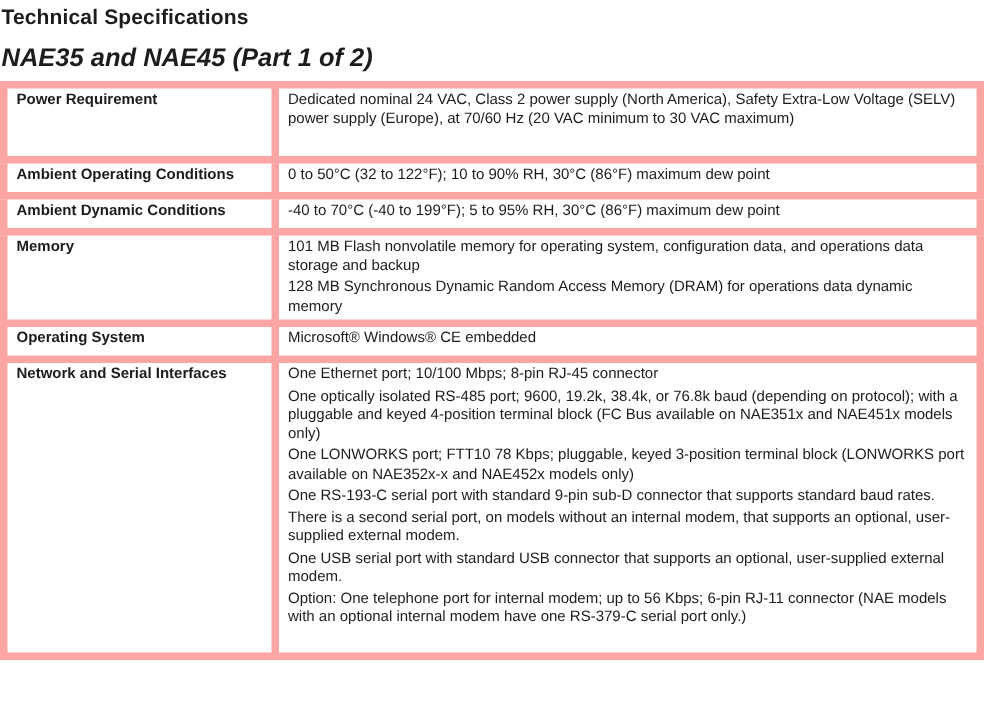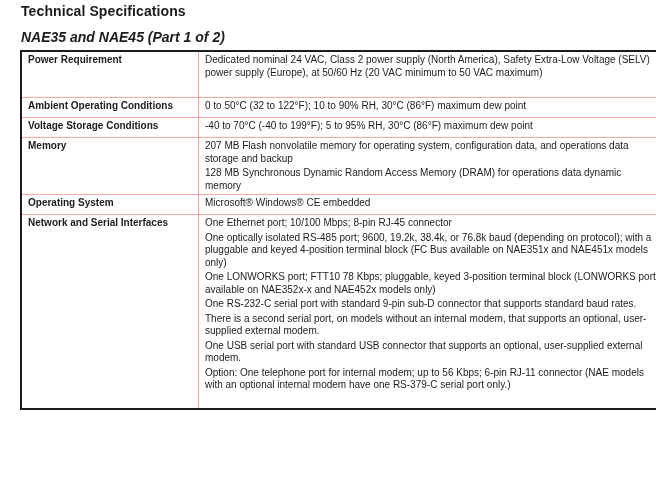--- a/index.html
+++ b/index.html
@@ -6,45 +6,45 @@
     margin: 0;
     padding: 0;
     background: #ffffff;
     width: 656px;
     height: 478px;
     overflow: hidden;
     font-family: "Liberation Sans", sans-serif;
     color: #1c1c1c;
   }
   .page {
-    padding: 2px 5px 0 20px;
+    padding: 2px 5px 0 0;
     box-sizing: border-box;
     width: 656px;
     height: 478px;
   }
   .title {
     font-size: 14px;
     font-weight: bold;
     margin: 1px 0 10px 1px;
     letter-spacing: 0.1px;
   }
   .subtitle {
-    font-size: 14px;
+    font-size: 17px;
     font-weight: bold;
     font-style: italic;
     margin: 0 0 5px 1px;
   }
   table.spec-table {
     border-collapse: collapse;
     table-layout: fixed;
     width: 642px;
     border: 2px solid #1c1c1c;
   }
   table.spec-table td {
-    border: 1px solid #fca5a5;
+    border: 5px solid #fca5a5;
     vertical-align: top;
     font-size: 10px;
     line-height: 12.5px;
     padding: 2px 4px 2px 6px;
   }
   td.label-cell {
     width: 166px;
     font-weight: bold;
     white-space: nowrap;
   }
@@ -73,55 +73,55 @@
 
 <div class="page">
   <div class="title">Technical Specifications</div>
   <div class="subtitle">NAE35 and NAE45 (Part 1 of 2)</div>
 
   <table class="spec-table">
     <tbody>
       <tr class="r0">
         <td class="label-cell">Power Requirement</td>
         <td class="value-cell">
-          <p>Dedicated nominal 24 VAC, Class 2 power supply (North America), Safety Extra-Low Voltage (SELV) power supply (Europe), at 50/60 Hz (20 VAC minimum to 50 VAC maximum)</p>
+          <p>Dedicated nominal 24 VAC, Class 2 power supply (North America), Safety Extra-Low Voltage (SELV) power supply (Europe), at 70/60 Hz (20 VAC minimum to 30 VAC maximum)</p>
         </td>
       </tr>
       <tr class="r2">
         <td class="label-cell">Ambient Operating Conditions</td>
         <td class="value-cell">
           <p>0 to 50°C (32 to 122°F); 10 to 90% RH, 30°C (86°F) maximum dew point</p>
         </td>
       </tr>
       <tr class="r3">
-        <td class="label-cell">Voltage Storage Conditions</td>
+        <td class="label-cell">Ambient Dynamic Conditions</td>
         <td class="value-cell">
           <p>-40 to 70°C (-40 to 199°F); 5 to 95% RH, 30°C (86°F) maximum dew point</p>
         </td>
       </tr>
       <tr class="r6">
         <td class="label-cell">Memory</td>
         <td class="value-cell">
-          <p>207 MB Flash nonvolatile memory for operating system, configuration data, and operations data storage and backup</p>
+          <p>101 MB Flash nonvolatile memory for operating system, configuration data, and operations data storage and backup</p>
           <p>128 MB Synchronous Dynamic Random Access Memory (DRAM) for operations data dynamic memory</p>
         </td>
       </tr>
       <tr class="r7">
         <td class="label-cell">Operating System</td>
         <td class="value-cell">
           <p>Microsoft® Windows® CE embedded</p>
         </td>
       </tr>
       <tr class="r8">
         <td class="label-cell">Network and Serial Interfaces</td>
         <td class="value-cell">
           <p>One Ethernet port; 10/100 Mbps; 8-pin RJ-45 connector</p>
           <p>One optically isolated RS-485 port; 9600, 19.2k, 38.4k, or 76.8k baud (depending on protocol); with a pluggable and keyed 4-position terminal block (FC Bus available on NAE351x and NAE451x models only)</p>
           <p>One LONWORKS port; FTT10 78 Kbps; pluggable, keyed 3-position terminal block (LONWORKS port available on NAE352x-x and NAE452x models only)</p>
-          <p>One RS-232-C serial port with standard 9-pin sub-D connector that supports standard baud rates.</p>
+          <p>One RS-193-C serial port with standard 9-pin sub-D connector that supports standard baud rates.</p>
           <p>There is a second serial port, on models without an internal modem, that supports an optional, user-supplied external modem.</p>
           <p>One USB serial port with standard USB connector that supports an optional, user-supplied external modem.</p>
           <p>Option: One telephone port for internal modem; up to 56 Kbps; 6-pin RJ-11 connector (NAE models with an optional internal modem have one RS-379-C serial port only.)</p>
         </td>
       </tr>
 
     </tbody>
   </table>
 </div>
 

